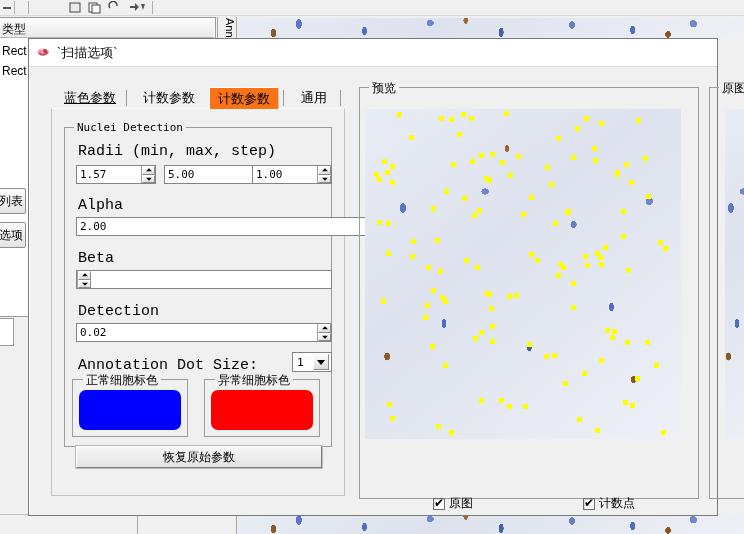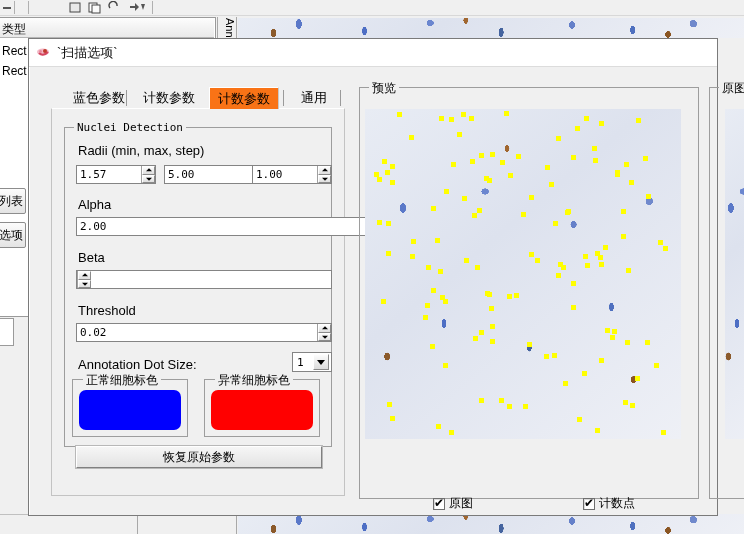--- a/index.html
+++ b/index.html
@@ -117,22 +117,22 @@
   
   .grp { position:absolute; border:1px solid #9d9d9d; }
   .grp-lbl {
     position:absolute; background:#f0f0f0; padding:0 3px;
     font-family:"DejaVu Sans Mono", monospace; font-size:11px;
     color:#000; white-space:nowrap;
   }
   .grp-lbl.cjk { font-family:"Liberation Sans", sans-serif; font-size:12px; }
 
   .fld-lbl {
-    position:absolute; font-family:Liberation Sans, sans-serif;
-    font-size:13px; color:#000; white-space:nowrap;
+    position:absolute; font-family:Liberation Mono, monospace;
+    font-size:15px; color:#000; white-space:nowrap;
   }
 
   
   .spin { position:absolute; height:19px; background:#fff; border:1px solid #848484; display:flex; }
   .spin .val {
     flex:1; padding-left:3px; line-height:17px;
     font-family:"DejaVu Sans Mono", monospace; font-size:11px; color:#000;
     overflow:hidden; white-space:nowrap;
   }
   .spin .btns {
@@ -282,21 +282,21 @@
         <ellipse cx="7" cy="6" rx="6" ry="3.4" fill="#f2b8c6"></ellipse>
         <path d="M3,7 Q7,11 12,6" stroke="#d4455f" stroke-width="2" fill="none"></path>
         <circle cx="9" cy="5" r="2" fill="#c0392b"></circle>
         <circle cx="4.5" cy="5.5" r="1.4" fill="#e8899c"></circle>
       </svg>
     </div>
     <div class="dlg-title-text">`扫描选项`</div>
   </div>
 
   <div class="tabstrip">
-    <div class="tab" style="left:13px;width:70px;">
+    <div class="tab" style="left:4px;width:70px;text-decoration:underline;">
       <span>蓝色参数</span>
     </div>
     <div class="tabdiv" style="left:75px;"></div>
     <div class="tab" style="left:83px;width:70px;">
       <span>计数参数</span>
     </div>
     <div class="tab active" style="left:158px;width:70px;">
       <span>计数参数</span>
     </div>
     <div class="tabdiv" style="left:232px;"></div>
@@ -368,21 +368,21 @@
         <div class="btns">
           <div>
               <i class="arr up"></i>
             </div>
           <div>
               <i class="arr dn"></i>
             </div>
         </div>
       </div>
 
-      <div class="fld-lbl" style="left:26px;top:194px;">Threshold</div>
+      <div class="fld-lbl" style="left:26px;top:194px;">Detection</div>
       <div class="spin" style="left:24px;top:214px;width:256px;">
         <div class="val">0.02</div>
         <div class="btns">
           <div>
               <i class="arr up"></i>
             </div>
           <div>
               <i class="arr dn"></i>
             </div>
         </div>

